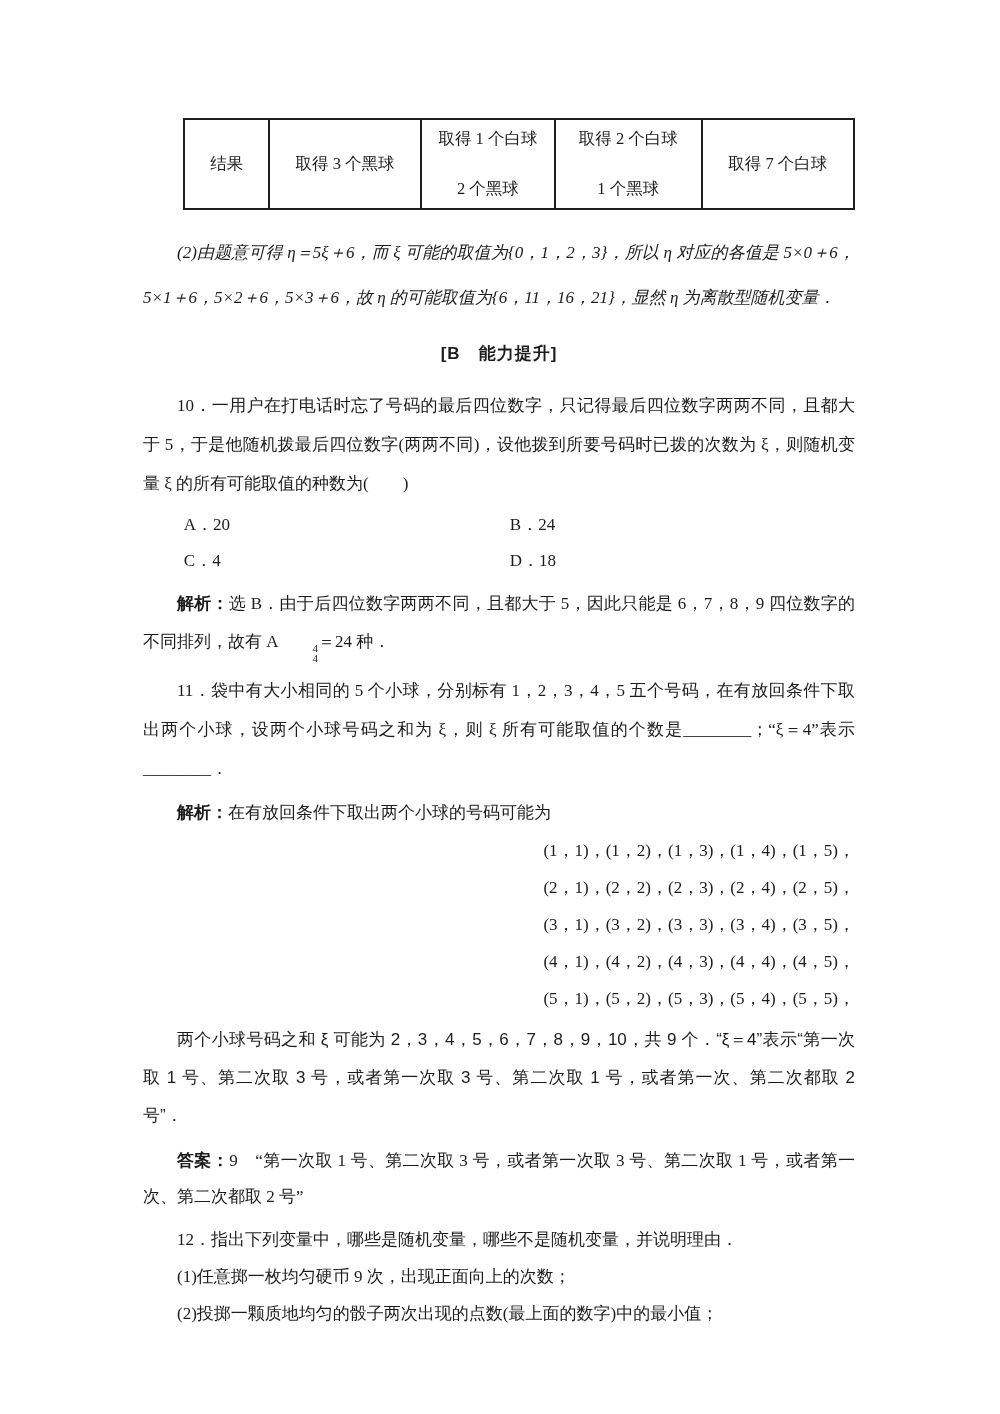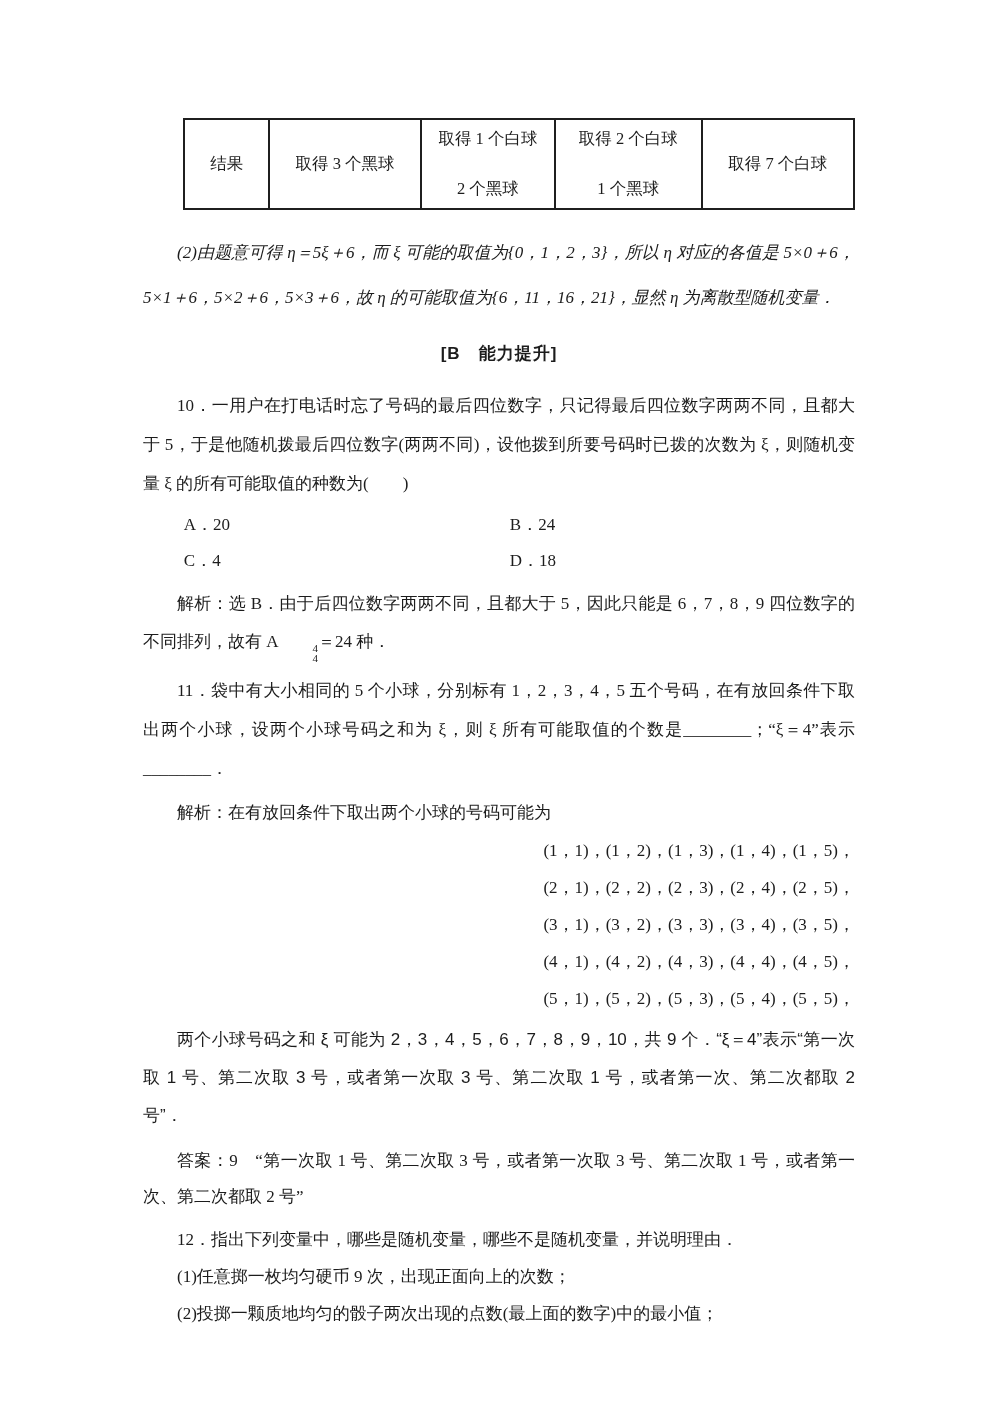--- a/index.html
+++ b/index.html
@@ -54,21 +54,21 @@
     font-weight:600;
     font-size:17px;
     letter-spacing:1px;
   }
   .hei{
     font-family:"Liberation Sans","DejaVu Sans",sans-serif;
     font-weight:500;
   }
   .lbl{
     font-family:"Liberation Sans","DejaVu Sans",sans-serif;
-    font-weight:400;
+    font-weight:700;
   }
   .options{
     display:grid;
     grid-template-columns:326px 1fr;
     padding-left:2.4em;
     line-height:36px;
   }
   .pairs-line{padding-left:2em;line-height:37px;margin:0;text-align:right;}
   
   .perm{white-space:nowrap;}

